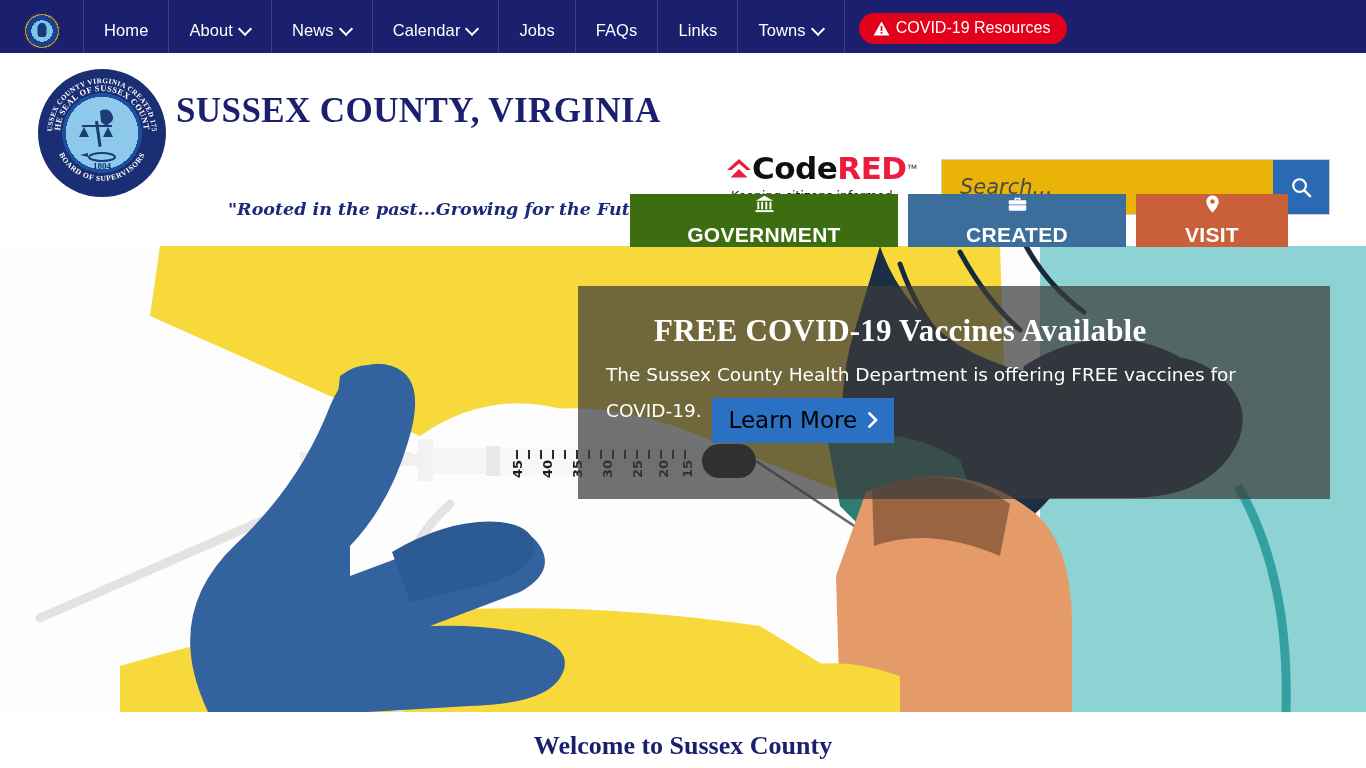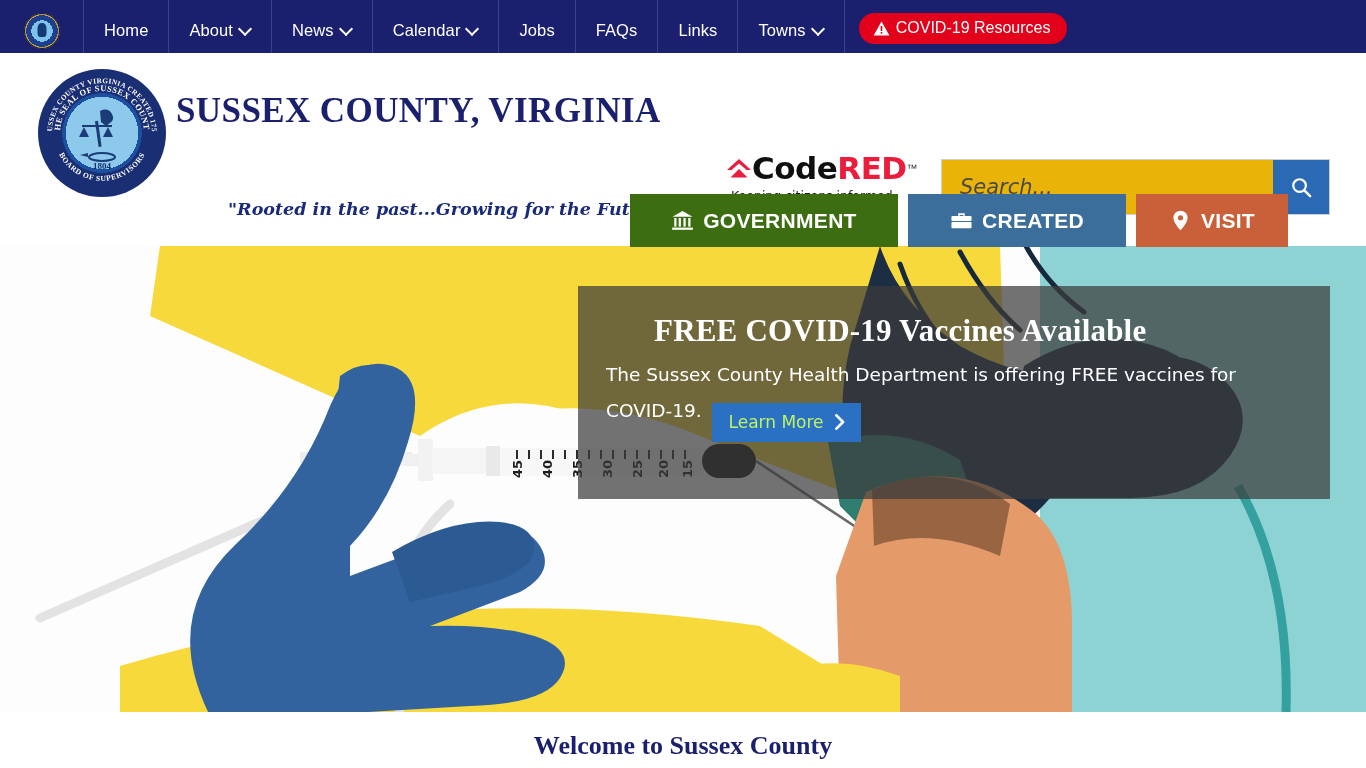--- a/index.html
+++ b/index.html
@@ -134,21 +134,21 @@
   .mag { width: 23px; height: 23px; display: block; }
 
   
   .cat-tabs {
     position: absolute; top: 194px; left: 630px;
     display: flex; align-items: stretch; height: 53px; z-index: 5;
   }
   .cat-tab {
     display: flex; align-items: center; justify-content: center; gap: 9px;
     color: #fff; font-size: 21px; font-weight: 700; letter-spacing: .3px;
-    cursor: pointer; white-space: nowrap;
+    cursor: pointer; white-space: nowrap; flex-direction: column;
   }
   .cat-gov { background: #3c6d10; width: 268px; }
   .cat-biz { background: #3c6e9c; width: 218px; margin-left: 10px; }
   .cat-vis { background: #c9603a; width: 152px; margin-left: 10px; }
   .cat-icon { width: 23px; height: 23px; display: block; }
 
   
   .hero {
     position: absolute; left: 0; top: 246px; width: 1366px; height: 466px;
     overflow: hidden; background: #8ed3d4;
@@ -162,22 +162,22 @@
   .hero-title {
     color: #fff; font-family: "Liberation Serif", serif;
     font-size: 31px; font-weight: 700; letter-spacing: .2px; line-height: 1.1; margin-left: 48px;
   }
   .hero-sub {
     color: #fff; font-family: "DejaVu Sans", sans-serif;
     font-size: 18.5px; line-height: 1.95; margin-top: 9px;
   }
   .learn-btn {
     display: inline-flex; align-items: center; gap: 10px;
-    background: #2a71c4; color: #bef264; border: none; cursor: pointer;
-    padding: 9px 16px 10px 17px; font-size: 17px;
+    background: #2a71c4; color: #000000; border: none; cursor: pointer;
+    padding: 9px 16px 10px 17px; font-size: 23px;
     font-family: "DejaVu Sans", sans-serif;
     vertical-align: -11px; margin-left: 4px;
   }
   .learn-chev { width: 11px; height: 16px; display: block; }
 
   
   .welcome {
     position: absolute; left: 0; top: 731px; width: 1366px;
     text-align: center;
     color: #1a1f6e; font-family: "Liberation Serif", serif;

